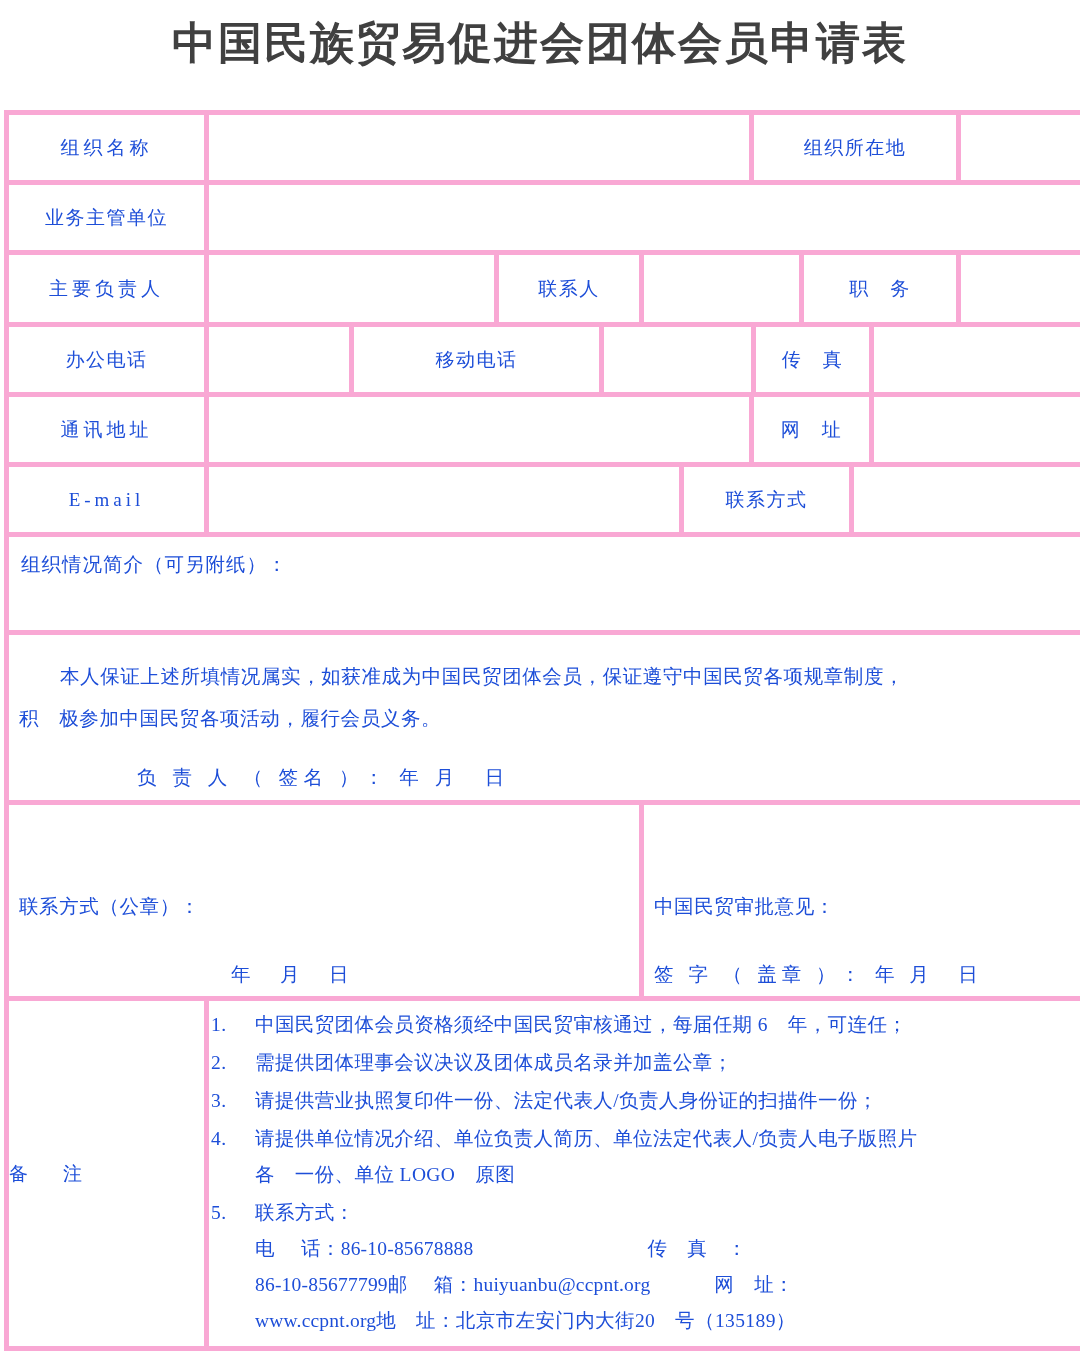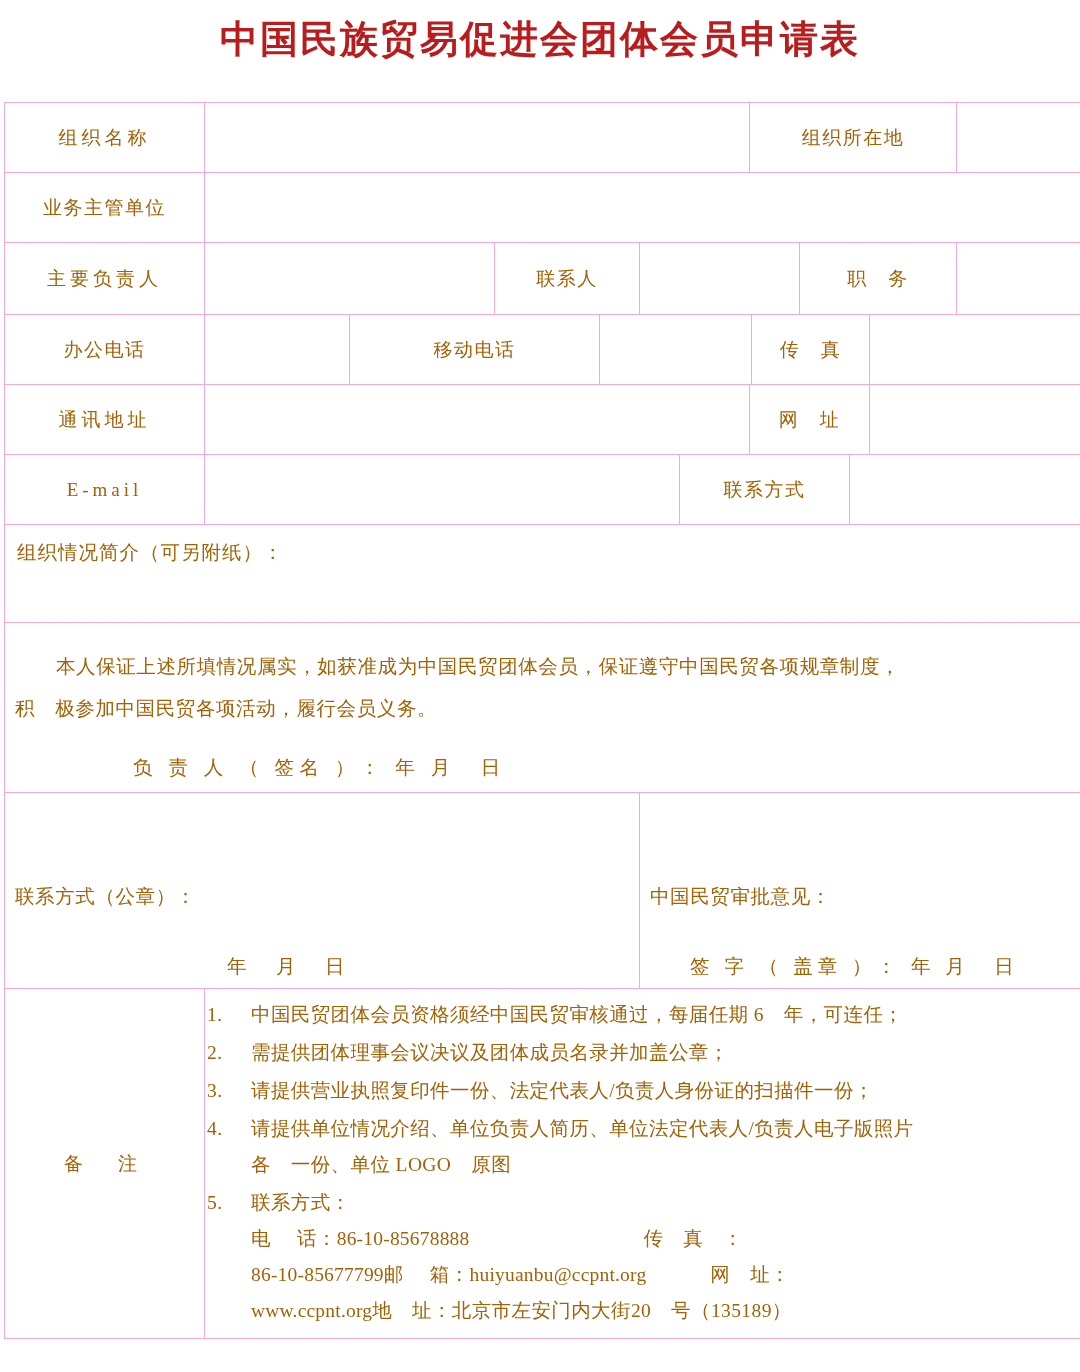--- a/index.html
+++ b/index.html
@@ -20,41 +20,41 @@
   .page {
     width: 1080px;
     height: 1372px;
     box-sizing: border-box;
     position: relative;
   }
 
   
   .doc-title {
     text-align: center;
-    font-size: 38px;
+    font-size: 44px;
     font-weight: bold;
     letter-spacing: 2px;
     padding-top: 14px;
     line-height: 1.35;
-    color: #b91c1c;
+    color: #404040;
     font-family: "Liberation Serif", "DejaVu Serif", serif;
   }
 
   
   .form-table {
     border-collapse: collapse;
     width: 1072px;
     margin: 0 0 0 4px;
     table-layout: fixed;
     margin-top: 37px;
   }
   .form-table td {
-    border: 1px solid #f9a8d4;
+    border: 5px solid #f9a8d4;
     font-size: 19px;
-    color: #a16207;
+    color: #1d4ed8;
     padding: 0;
     vertical-align: middle;
     background: #fff;
   }
 
   .lbl {
     text-align: center;
     font-size: 19.5px;
     letter-spacing: 1.5px;
     white-space: nowrap;
@@ -116,25 +116,25 @@
     padding: 12px 0 0 10px;
   }
   .sig-foot {
     position: absolute;
     bottom: 8px;
     font-size: 19.5px;
     letter-spacing: 5px;
     white-space: nowrap;
   }
   .sig-foot-left  { left: 222px; }
-  .sig-foot-right { left: 10px; margin-left: 40px; }
+  .sig-foot-right { left: 10px; }
 
   
   .notes-label {
-    text-align: center;
+    text-align: left;
     font-size: 19.5px;
     letter-spacing: 8px;
     vertical-align: middle;
     font-family: Liberation Serif, serif;
   }
   .notes-cell {
     vertical-align: top;
     padding: 14px 14px 0 14px;
   }
   ol.notes-list {

